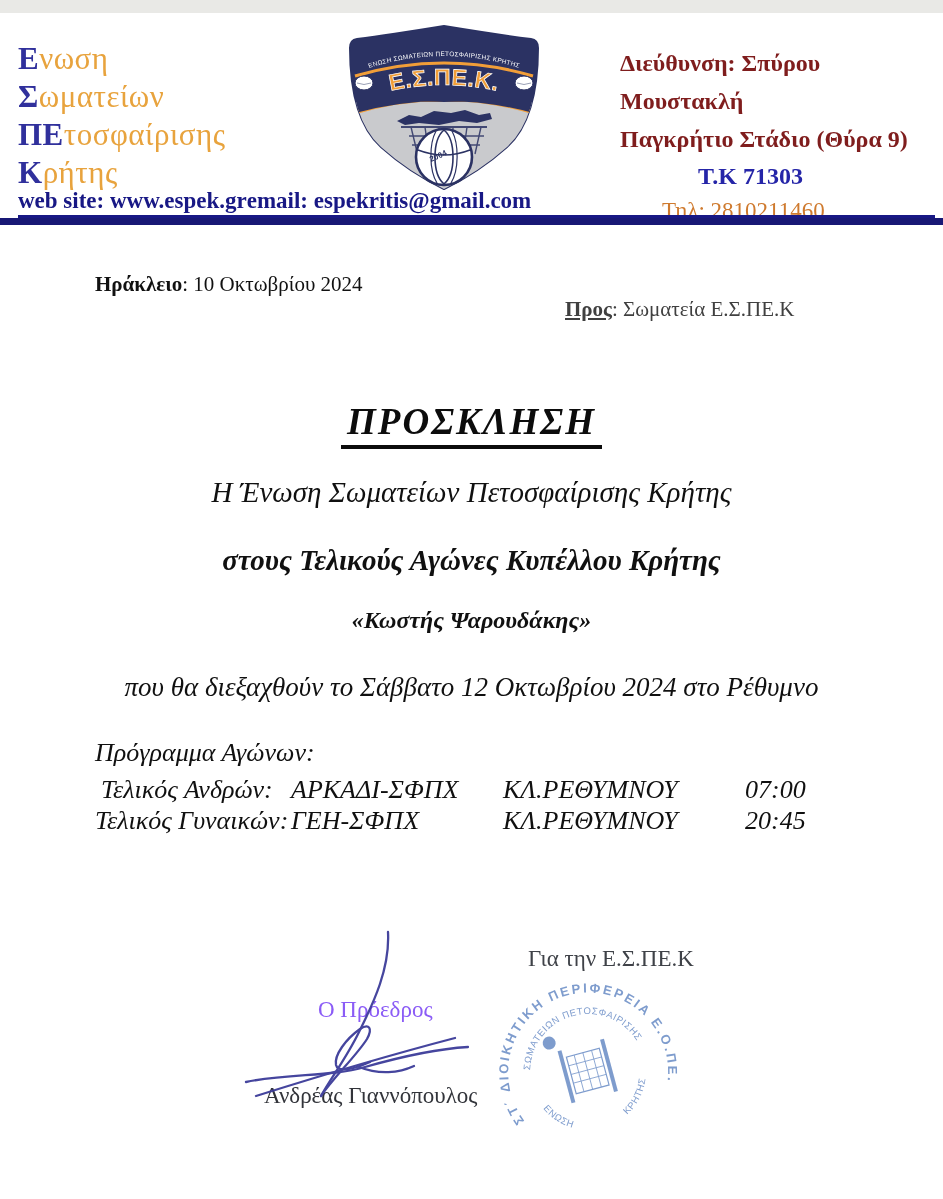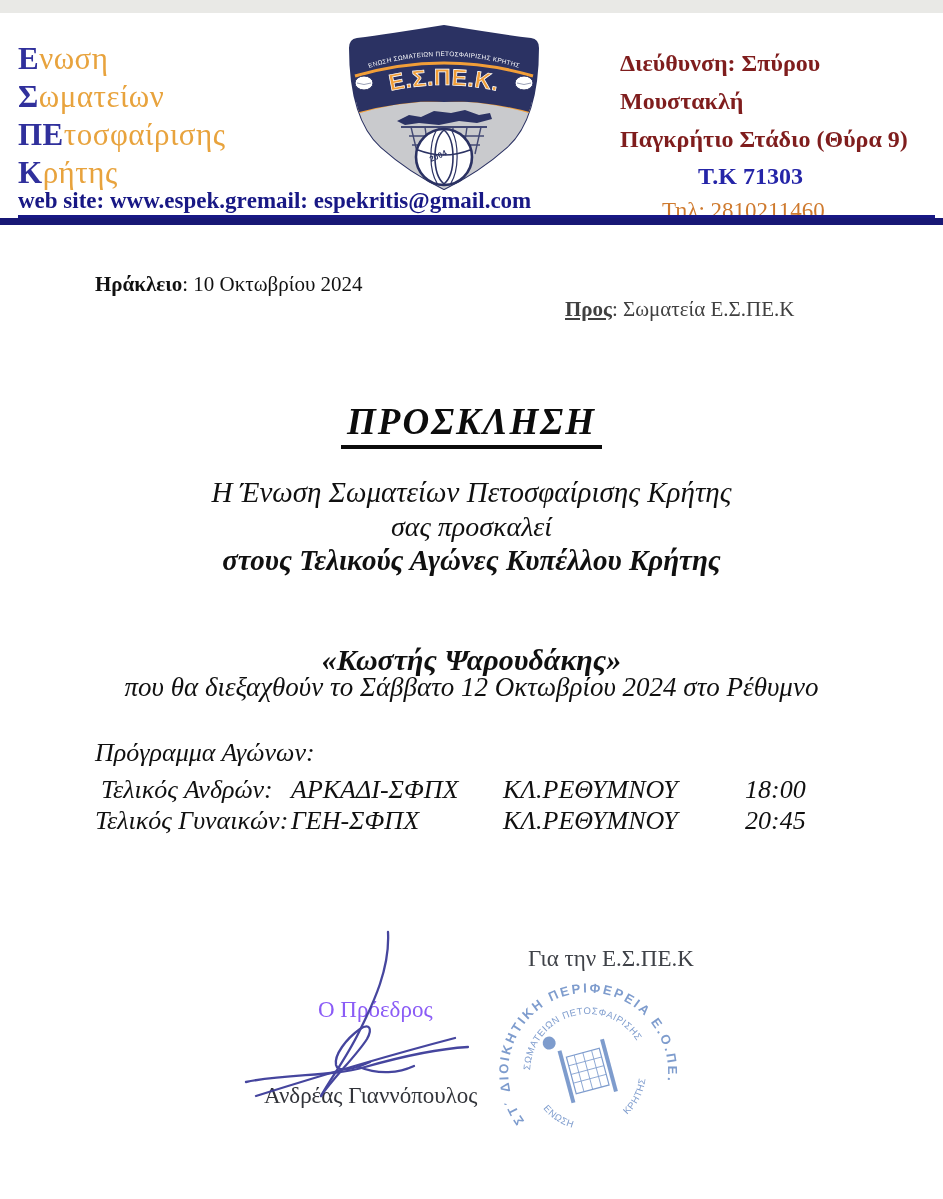--- a/index.html
+++ b/index.html
@@ -43,21 +43,21 @@
   
   .title-row { position:absolute; left:0; top:400px; width:943px; text-align:center; }
   .title {
     display:inline-block; font-size:37px; font-weight:bold; font-style:italic;
     letter-spacing:2px; color:#0c0c0c; border-bottom:4px solid #0c0c0c; padding:0 6px 2px;
   }
   .body-line { position:absolute; left:0; width:943px; text-align:center; font-style:italic; color:#101010; }
   .bl1 { top:476px; font-size:29px; }
   .bl2 { top:511px; font-size:28px; }
   .bl3 { top:544px; font-size:29px; font-weight:bold; }
-  .bl-cup { top:607px; font-size:30px; font-weight:bold;margin-top:36px; }
+  .bl-cup { top:607px; font-size:24px; font-weight:bold; }
   .bl-date { top:672px; font-size:27px; }
 
   
   .program { position:absolute; left:95px; top:738px; width:760px; font-style:italic; color:#101010; }
   .program-heading { font-size:26px; margin-bottom:6px; }
   .program-row { display:flex; font-size:26px; line-height:31px; }
   .program-row.r1 .col-label { padding-left:6px; }
   .col-label { width:196px; }
   .col-match { width:212px; }
   .col-venue { width:242px; }
@@ -168,32 +168,31 @@
     <b>Ηράκλειο</b><span>: 10 Οκτωβρίου 2024</span>
   </div>
   <div class="to-line">
     <span class="to-label">Προς</span><span>:  Σωματεία Ε.Σ.ΠΕ.Κ</span>
   </div>
 
   <div class="title-row">
     <span class="title">ΠΡΟΣΚΛΗΣΗ</span>
   </div>
   <div class="body-line bl1">Η Ένωση Σωματείων Πετοσφαίρισης Κρήτης</div>
-  <div class="body-line bl2">σας προσκαλεί</div>
   <div class="body-line bl3">στους Τελικούς Αγώνες Κυπέλλου Κρήτης</div>
   <div class="body-line bl-cup">«Κωστής Ψαρουδάκης»</div>
   <div class="body-line bl-date">που θα διεξαχθούν το Σάββατο 12 Οκτωβρίου 2024 στο Ρέθυμνο</div>
 
   <div class="program">
     <div class="program-heading">Πρόγραμμα Αγώνων:</div>
     <div class="program-row r1">
       <span class="col-label">Τελικός Ανδρών:</span>
       <span class="col-match">ΑΡΚΑΔΙ-ΣΦΠΧ</span>
       <span class="col-venue">ΚΛ.ΡΕΘΥΜΝΟΥ</span>
-      <span class="col-time">18:00</span>
+      <span class="col-time">07:00</span>
     </div>
     <div class="program-row r2">
       <span class="col-label">Τελικός Γυναικών:</span>
       <span class="col-match">ΓΕΗ-ΣΦΠΧ</span>
       <span class="col-venue">ΚΛ.ΡΕΘΥΜΝΟΥ</span>
       <span class="col-time">20:45</span>
     </div>
   </div>
 
   <div class="sig-for">Για την Ε.Σ.ΠΕ.Κ</div>

